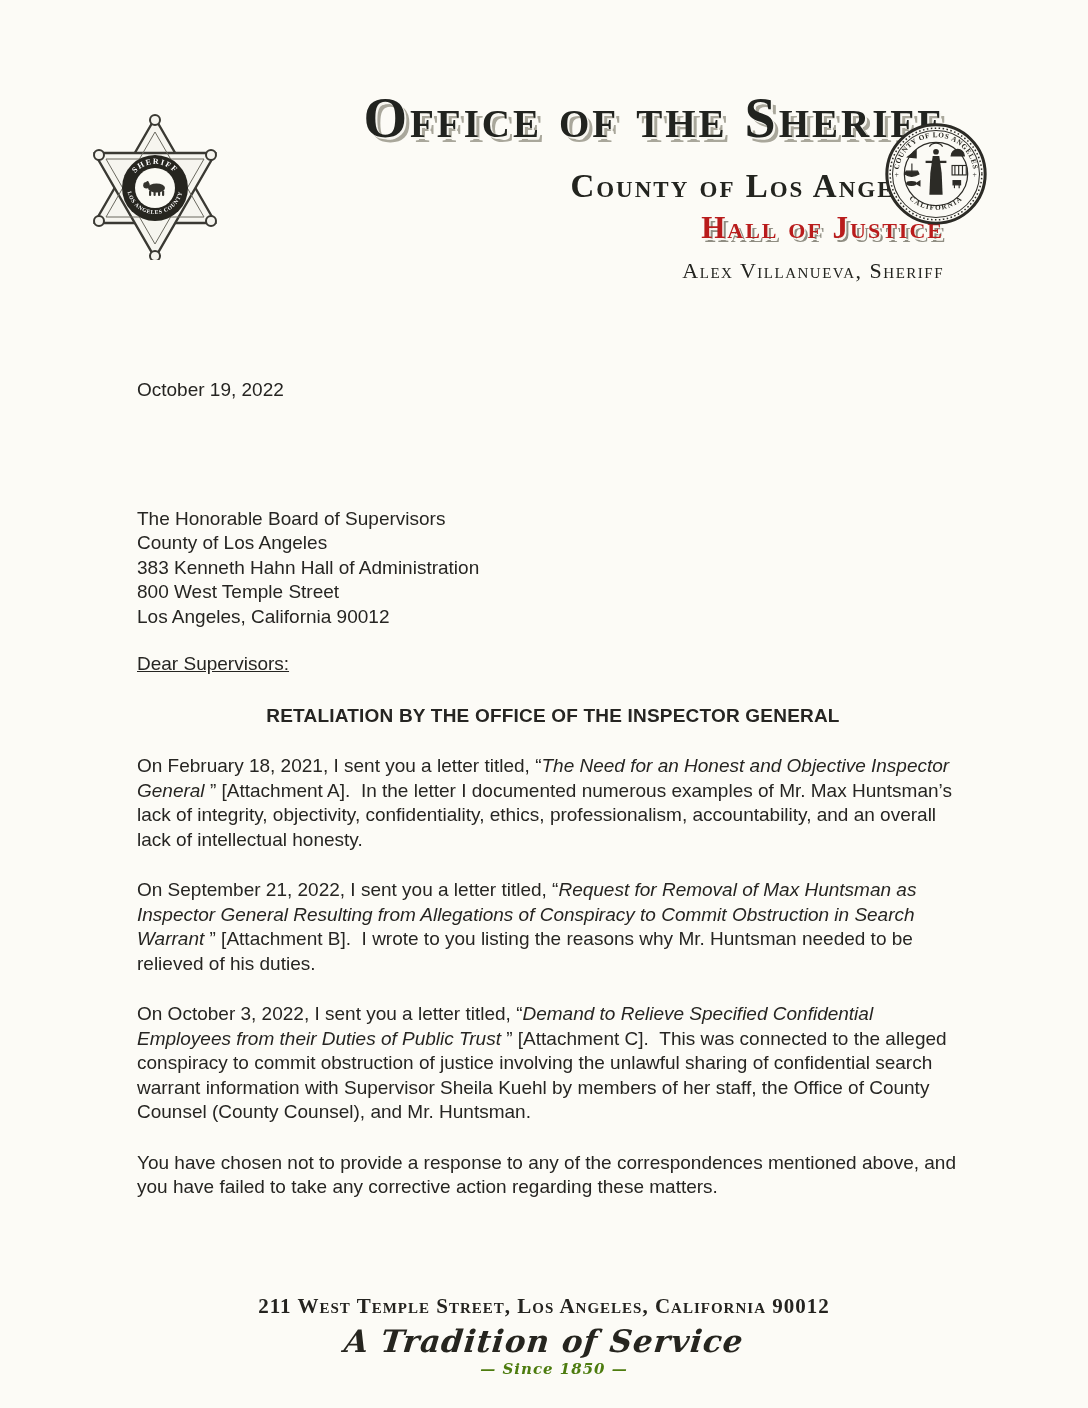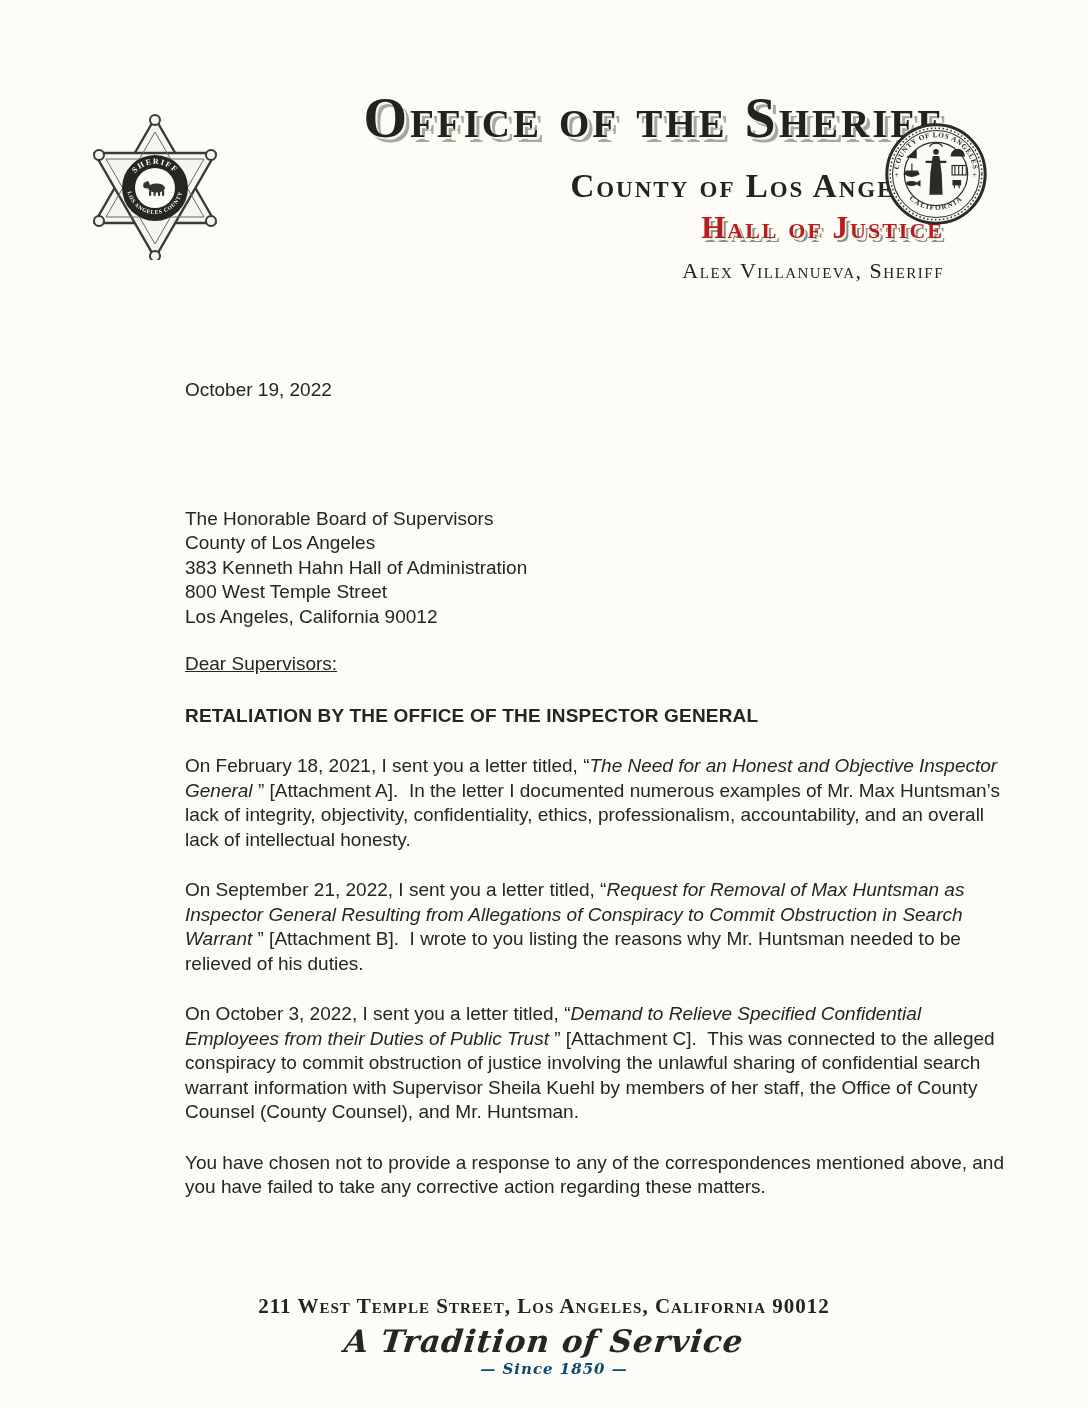--- a/index.html
+++ b/index.html
@@ -67,28 +67,27 @@
   }
 
   
   .letter-body {
     position: absolute;
     left: 137px; top: 378px;
     width: 832px;
     font-size: 19px;
     line-height: 24.5px;
     color: #262522;
-    margin-left: 48px;
   }
   .date-line { margin: 0 0 104px 0; }
   .recipient-block div { line-height: 24.5px; }
   .salutation { margin-top: 23px; text-decoration: underline; }
   .subject-line {
     margin-top: 27px;
-    text-align: left;
+    text-align: center;
     font-weight: bold;
     letter-spacing: 0.2px;
   }
   .paragraphs p { margin-top: 26px; }
   .paragraphs em { font-style: italic; }
 
   
   .letter-footer {
     position: absolute; left: 0; top: 1294px; width: 100%;
     text-align: center;
@@ -112,21 +111,21 @@
     color: #26251f;
     transform: skewX(-6deg);
   }
   .footer-since {
     margin-top: 3px;
     font-family: "DejaVu Serif", serif;
     font-style: italic;
     font-weight: bold;
     font-size: 15px;
     letter-spacing: 1px;
-    color: #0c4a6e;
+    color: #4d7c0f;
     padding-left: 20px;
   }
 </style>
 </head>
 <body>
 
 <div class="page">
 
   <div class="letterhead">
 

